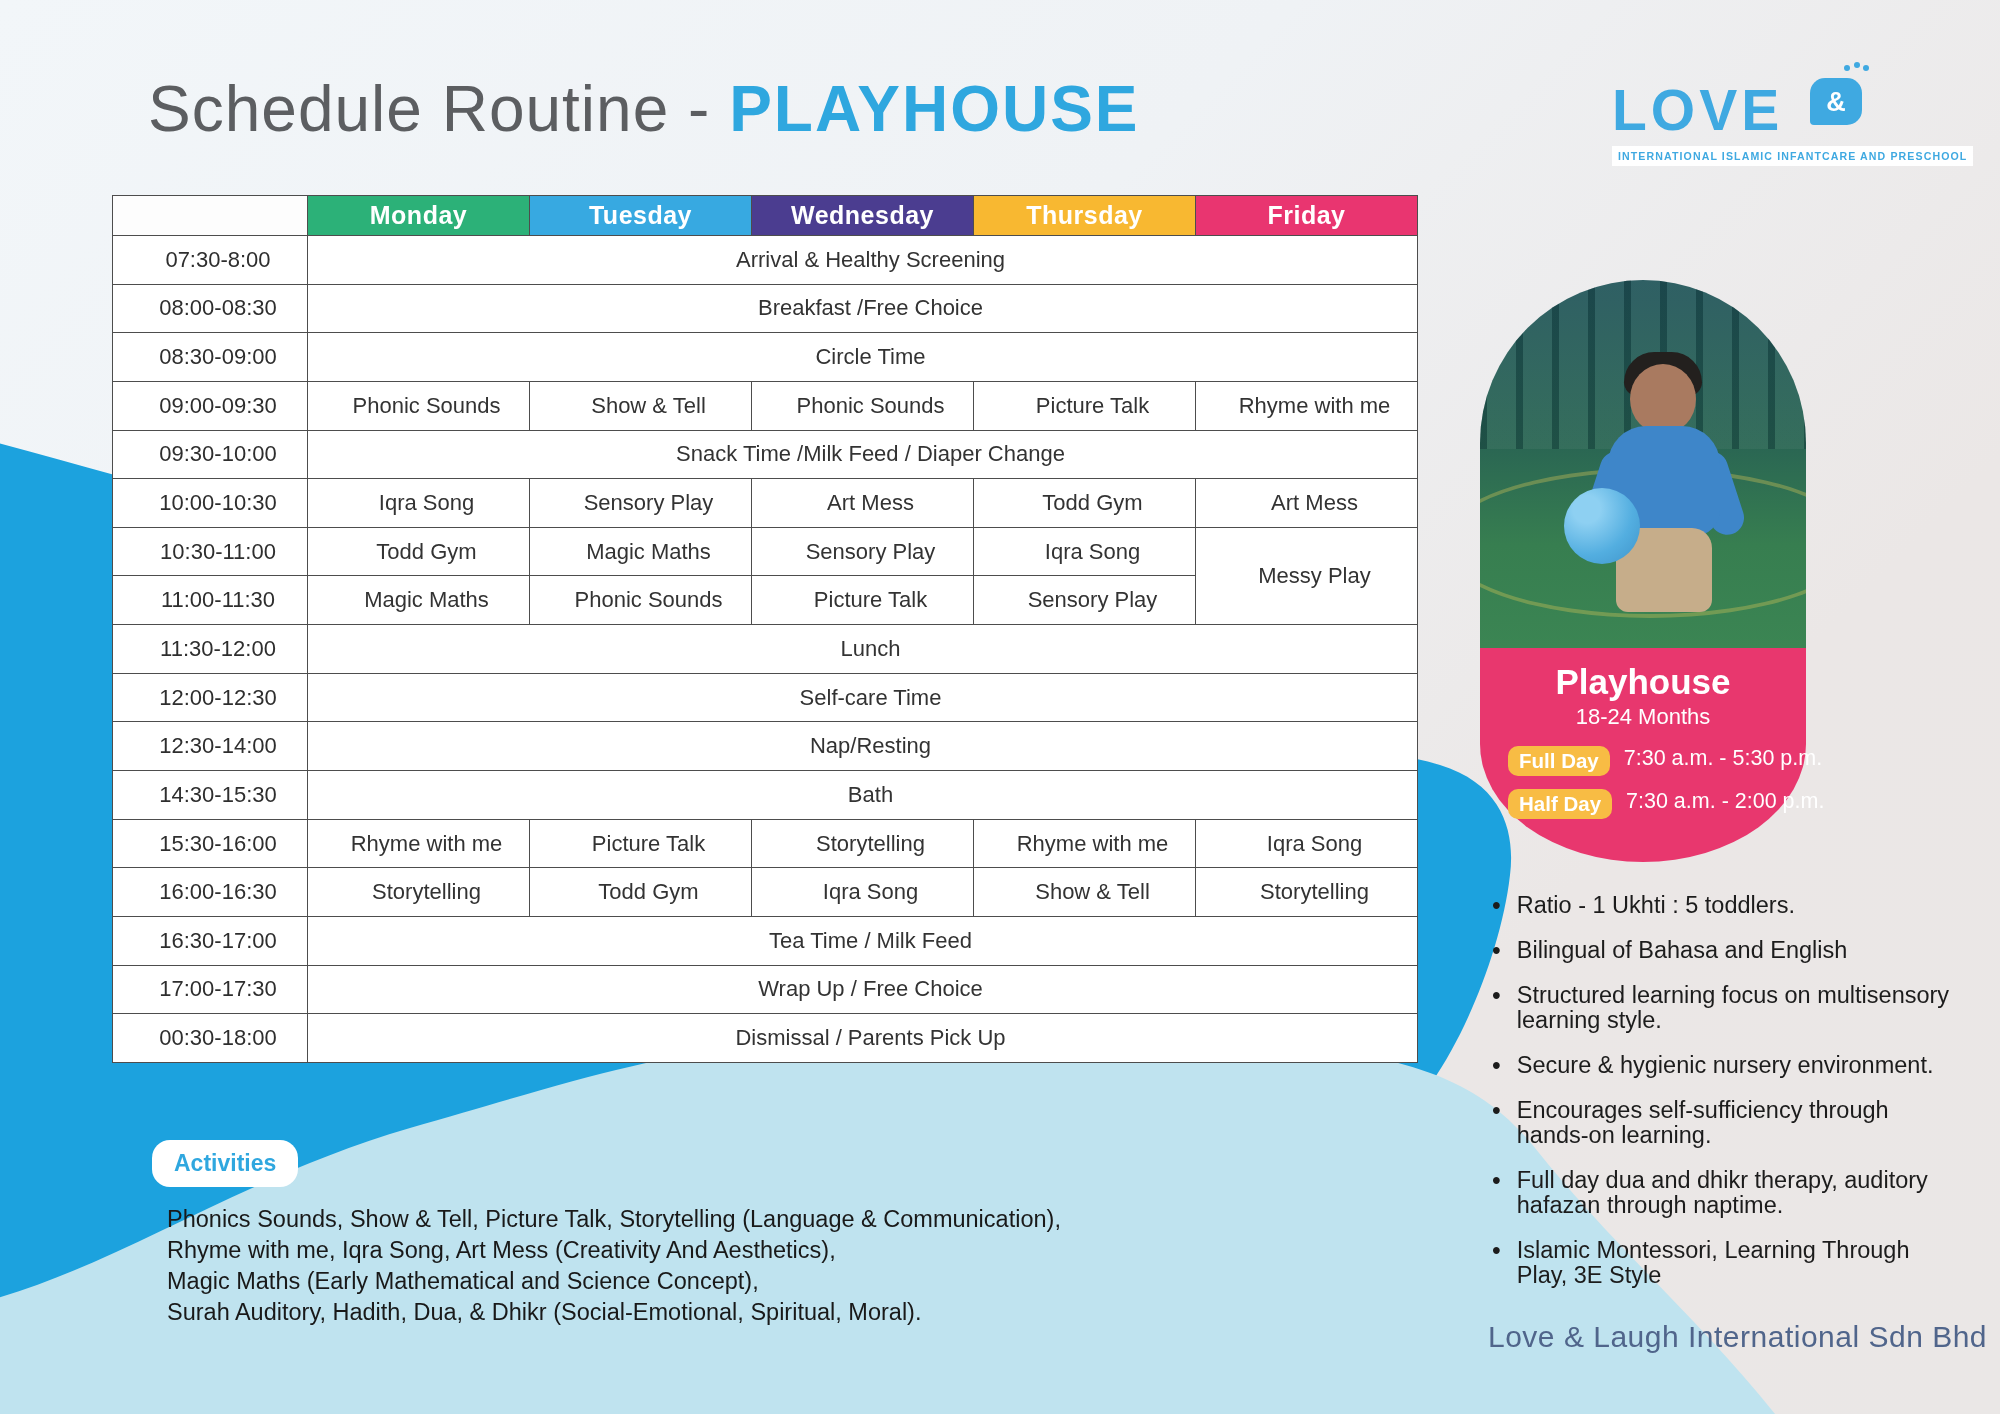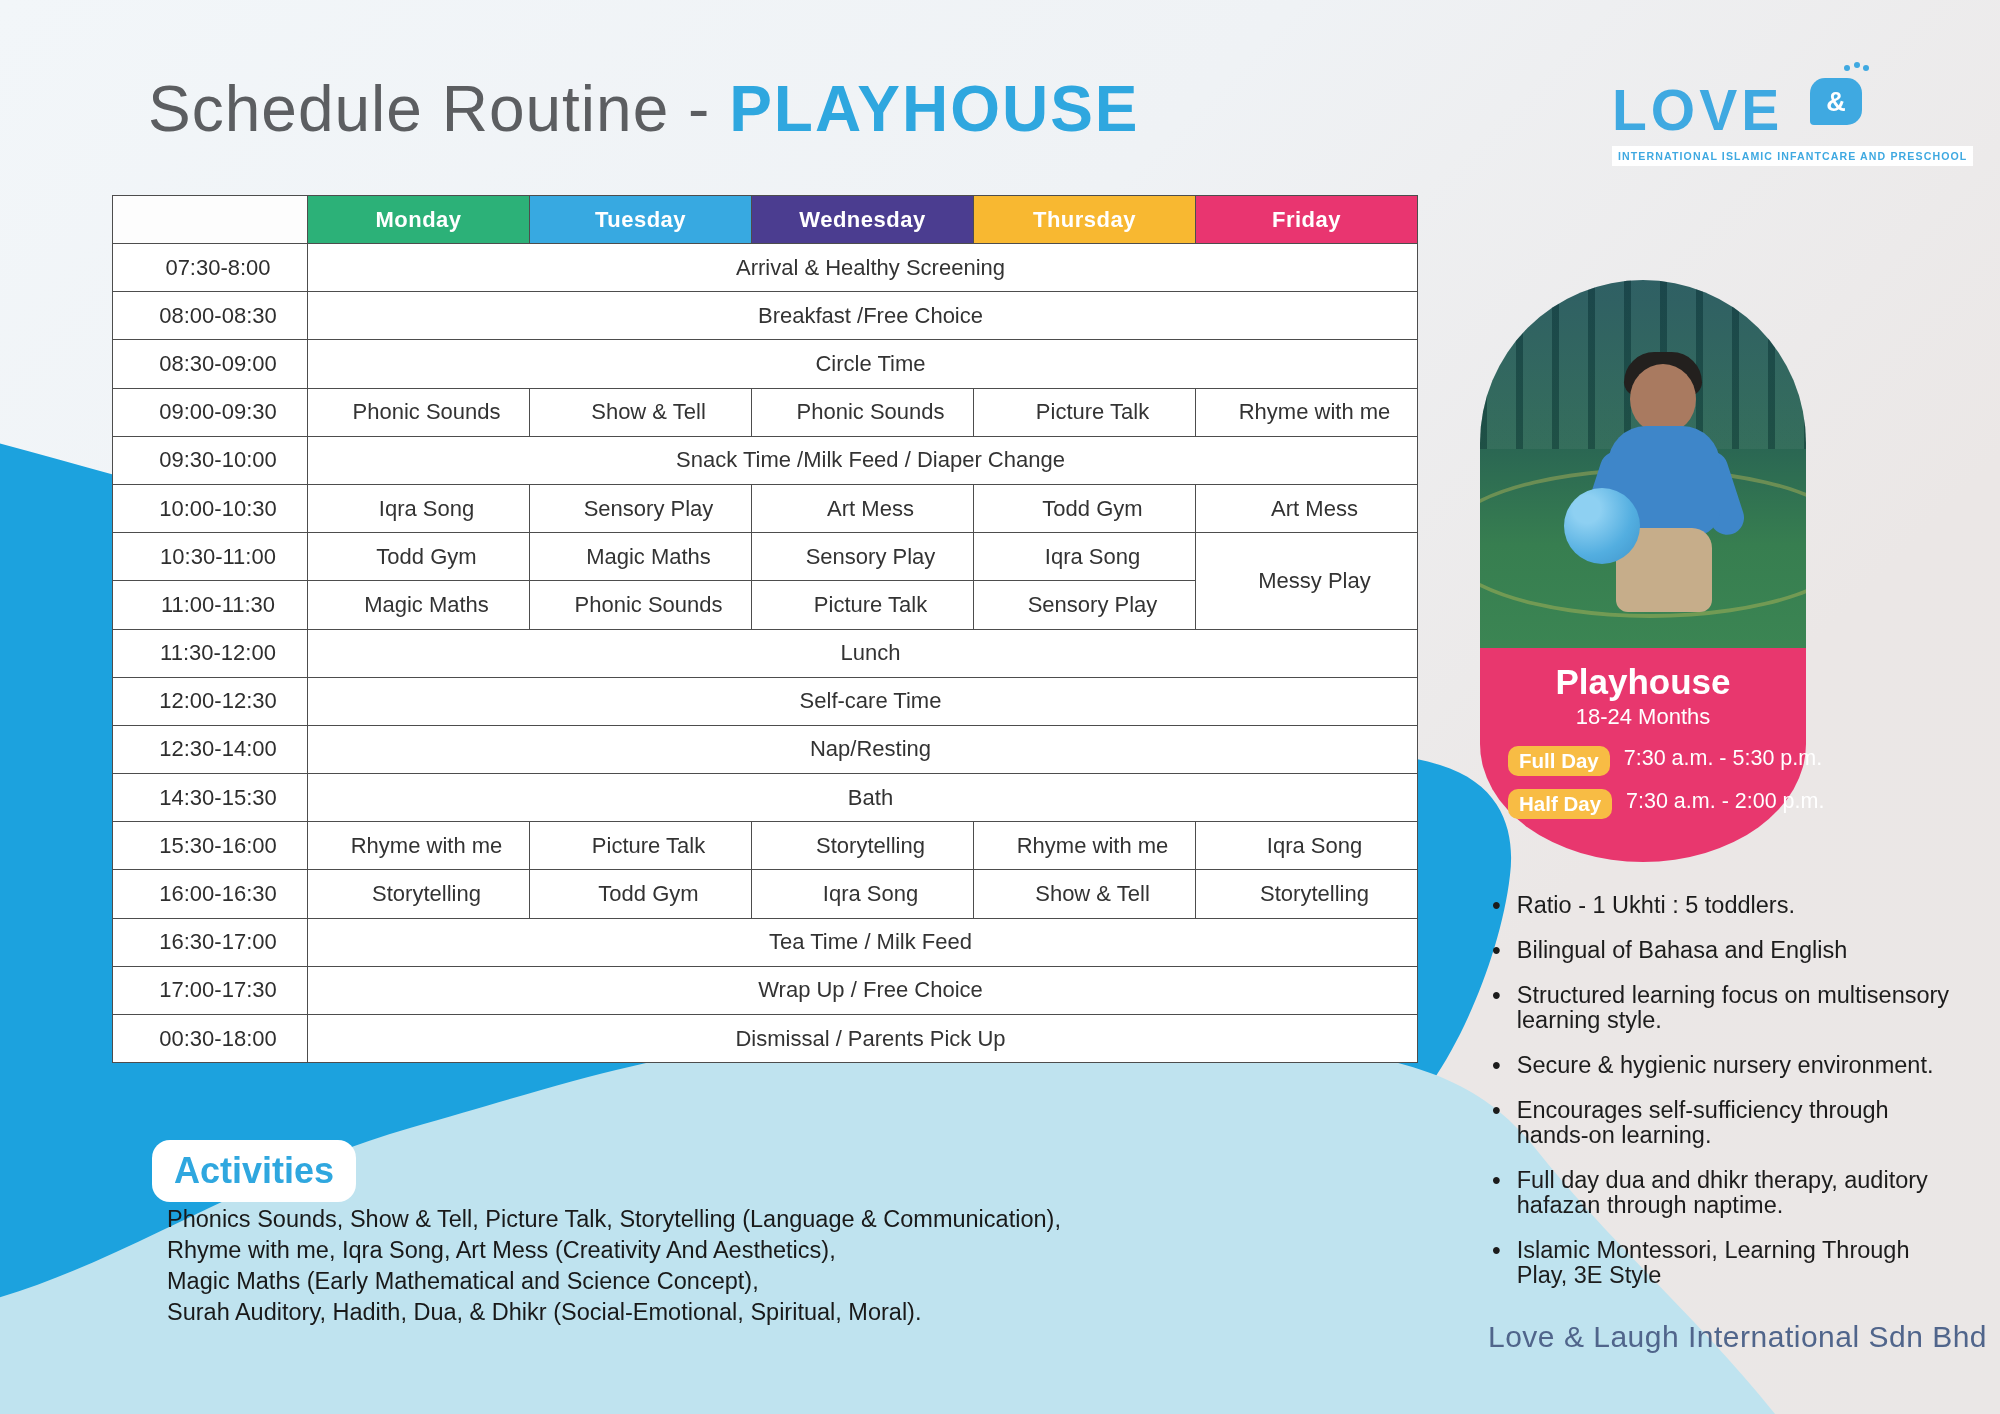--- a/index.html
+++ b/index.html
@@ -23,21 +23,21 @@
   .amp-bubble{position:absolute;right:0px;top:-2px;width:52px;height:47px;background:#3FA9E1;border-radius:15px 15px 15px 4px;display:flex;align-items:center;justify-content:center;color:#fff;font-size:27px;font-weight:800;letter-spacing:0;}
   .spark{position:absolute;right:2px;top:-16px;width:6px;height:6px;border-radius:50%;background:#3FA9E1;box-shadow:-10px 3px 0 0 #3FA9E1,9px 3px 0 0 #3FA9E1;}
   .logo-row2{font-size:57px;font-weight:800;letter-spacing:4px;line-height:60px;}
   .logo-tagline{margin-top:6px;background:#ffffff;display:inline-block;padding:4px 6px;font-size:10.6px;font-weight:700;letter-spacing:1.1px;color:#3FA9E1;white-space:nowrap;}
 
   
   table.sched{position:absolute;left:112px;top:195px;width:1305px;height:868px;border-collapse:collapse;table-layout:fixed;}
   .sched col.timecol{width:195px;}
   .sched col.daycol{width:222px;}
   .sched th,.sched td{border:1.6px solid var(--border);text-align:center;vertical-align:middle;background:#ffffff;color:var(--ink);font-size:22px;font-weight:400;padding:0 4px;}
-  .sched thead th{height:48px;color:#ffffff;font-weight:700;font-size:22px;letter-spacing:0.5px;}
+  .sched thead th{height:40px;color:#ffffff;font-weight:700;font-size:25px;letter-spacing:0.5px;}
   .sched thead th.corner{background:#fdfdfd;}
   .sched tbody td{height:48.2px;padding-left:20px;}
   .sched td.time{color:#2e2e2e;}
 
   
   .card{position:absolute;left:1480px;top:280px;width:326px;}
   .photo{position:relative;width:326px;height:368px;border-radius:163px 163px 0 0;overflow:hidden;
          background:linear-gradient(180deg,#24575c 0%,#2a6653 45%,#377e50 72%,#3b8553 100%);}
   .fence{position:absolute;left:0;top:0;width:100%;height:46%;
          background:repeating-linear-gradient(90deg,rgba(10,40,45,.35) 0 7px,rgba(255,255,255,0.05) 7px 36px);}
@@ -58,21 +58,21 @@
   .opt-badge{background:var(--yellow);color:#fff;font-weight:700;font-size:20.5px;padding:3px 11px;border-radius:10px;margin-right:14px;white-space:nowrap;}
   .opt-time{font-size:21.5px;white-space:nowrap;}
 
   
   .features{position:absolute;left:1492px;top:893px;width:462px;list-style:none;}
   .features li{display:flex;margin-bottom:20px;color:#1c1c1c;}
   .features .dot{font-size:25px;line-height:25px;margin-right:16px;}
   .features .ftx{font-size:23.5px;line-height:25px;}
 
   
-  .act-badge{position:absolute;left:152px;top:1140px;background:#ffffff;color:var(--accent);font-weight:700;font-size:36px;padding:10px 22px;border-radius:18px;}
+  .act-badge{position:absolute;left:152px;top:1140px;background:#ffffff;color:var(--accent);font-weight:700;font-size:23px;padding:10px 22px;border-radius:18px;}
   .act-lines{position:absolute;left:167px;top:1204px;width:940px;color:#191919;}
   .aline{font-size:23.5px;line-height:31px;white-space:nowrap;}
 
   
   .footer{position:absolute;left:1488px;top:1320px;font-size:30px;color:#50658b;letter-spacing:0.5px;white-space:nowrap;}
 </style>
 </head>
 <body>
 
 <div class="page">

